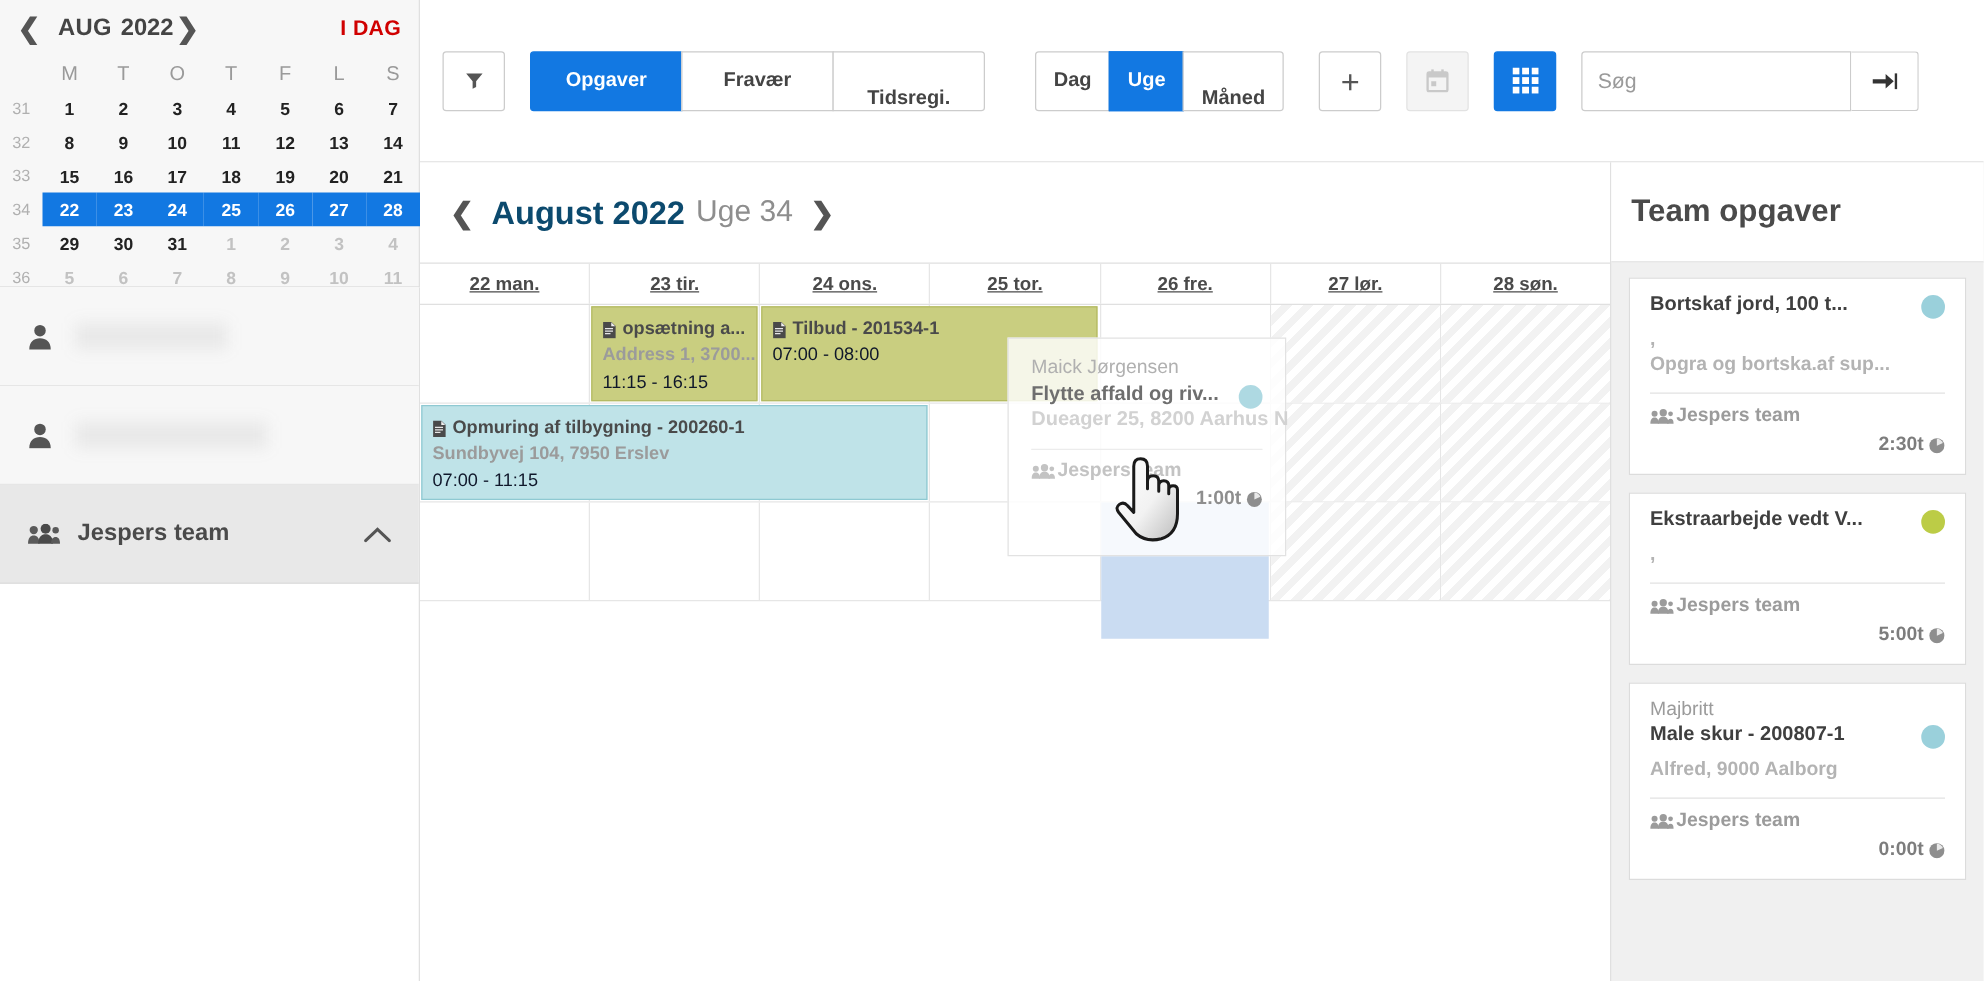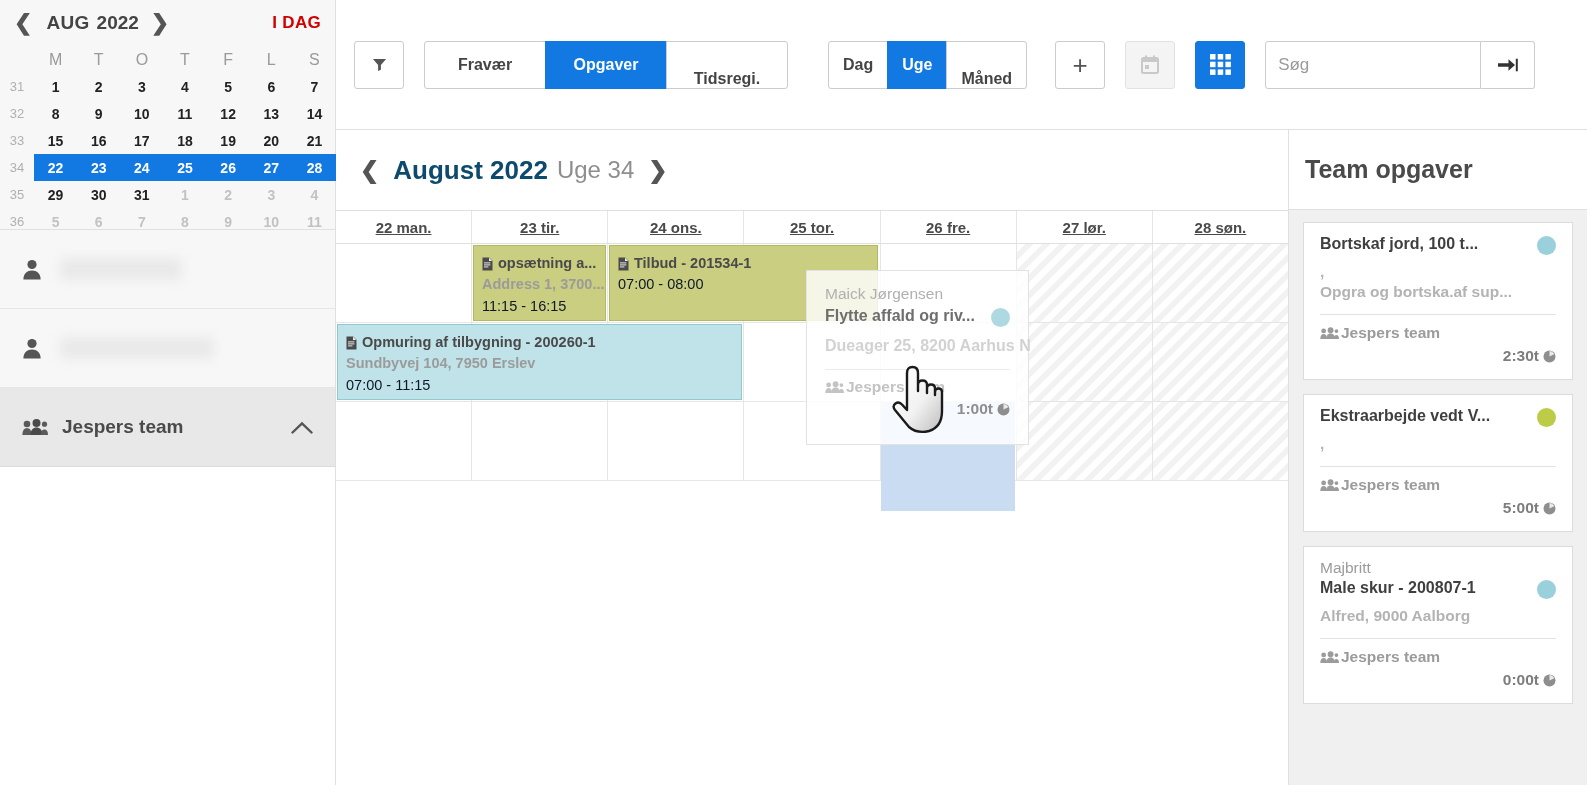--- a/index.html
+++ b/index.html
@@ -33,21 +33,21 @@
     font-size: 22px; color: #555; font-weight: bold;
     line-height: 1; cursor: pointer; user-select: none;
     padding: 0 2px;
   }
   .mc-mon {
     font-size: 19px; font-weight: bold; color: #444;
     margin-left: 12px; letter-spacing: .3px;
   }
   .mc-year {
     font-size: 19px; font-weight: bold; color: #444;
-    margin-left: 7px; margin-right: 10px;
+    margin-left: 7px; 
   }
   .mc-today {
     margin-left: auto;
     color: #d00000; font-weight: bold; font-size: 17px;
     cursor: pointer; letter-spacing: .3px;
   }
   table.mc-grid {
     width: 336px; border-collapse: collapse;
     table-layout: fixed;
   }
@@ -231,21 +231,21 @@
     position: absolute; left: 806px; top: 270px;
     width: 223px; height: 175px;
     background: rgba(255,255,255,.82);
     border: 1px solid #e2e2e2;
     padding: 14px 18px 0 18px;
     z-index: 40; pointer-events: none;
   }
   .dc-person { font-size: 15.5px; color: #b0b0b0; }
   .dc-row { display: flex; align-items: flex-start; margin-top: 4px; }
   .dc-title { font-size: 16px; font-weight: bold; color: #6e6e6e; flex: 1 1 auto; white-space: nowrap; }
-  .dc-addr { font-size: 16px; font-weight: bold; color: #d2d2d2; margin-top: 10px; white-space: nowrap; }
+  .dc-addr { font-size: 16px; font-weight: bold; color: #d2d2d2; white-space: nowrap; }
   .dc-sep { border-top: 1px solid #ececec; margin: 14px 0 8px 0; }
   .dc-team { font-size: 15.5px; font-weight: bold; color: #c3c3c3; display: flex; align-items: center; gap: 2px; }
   .dc-hours { font-size: 15.5px; font-weight: bold; color: #8e8e8e; text-align: right; margin-top: 4px; display: flex; justify-content: flex-end; align-items: center; gap: 4px; }
 
   .cursor-hand { position: absolute; left: 889px; top: 365px; z-index: 60; pointer-events: none; }
 </style>
 </head>
 <body>
 
 <div id="app">
@@ -336,25 +336,25 @@
     </table>
   </div>
 
   <div class="toolbar">
     <div class="btn icon">
       <svg class="funnel" viewBox="0 0 16 16">
         <path d="M1 2 h14 l-5.5 6.5 v5 l-3 1.5 v-6.5 z" fill="#555"></path>
       </svg>
     </div>
     <div class="group grp-tabs" id="tabs">
+        <div class="btn blue">
+          <span>Opgaver</span>
+        </div>
         <div class="btn">
           <span>Fravær</span>
-        </div>
-        <div class="btn blue">
-          <span>Opgaver</span>
         </div>
         <div class="btn">
           <span>Tidsregi.</span>
         </div>
       </div>
     <div class="sep"></div>
     <div class="group grp-view" id="views">
         <div class="btn">
           <span>Dag</span>
         </div>

